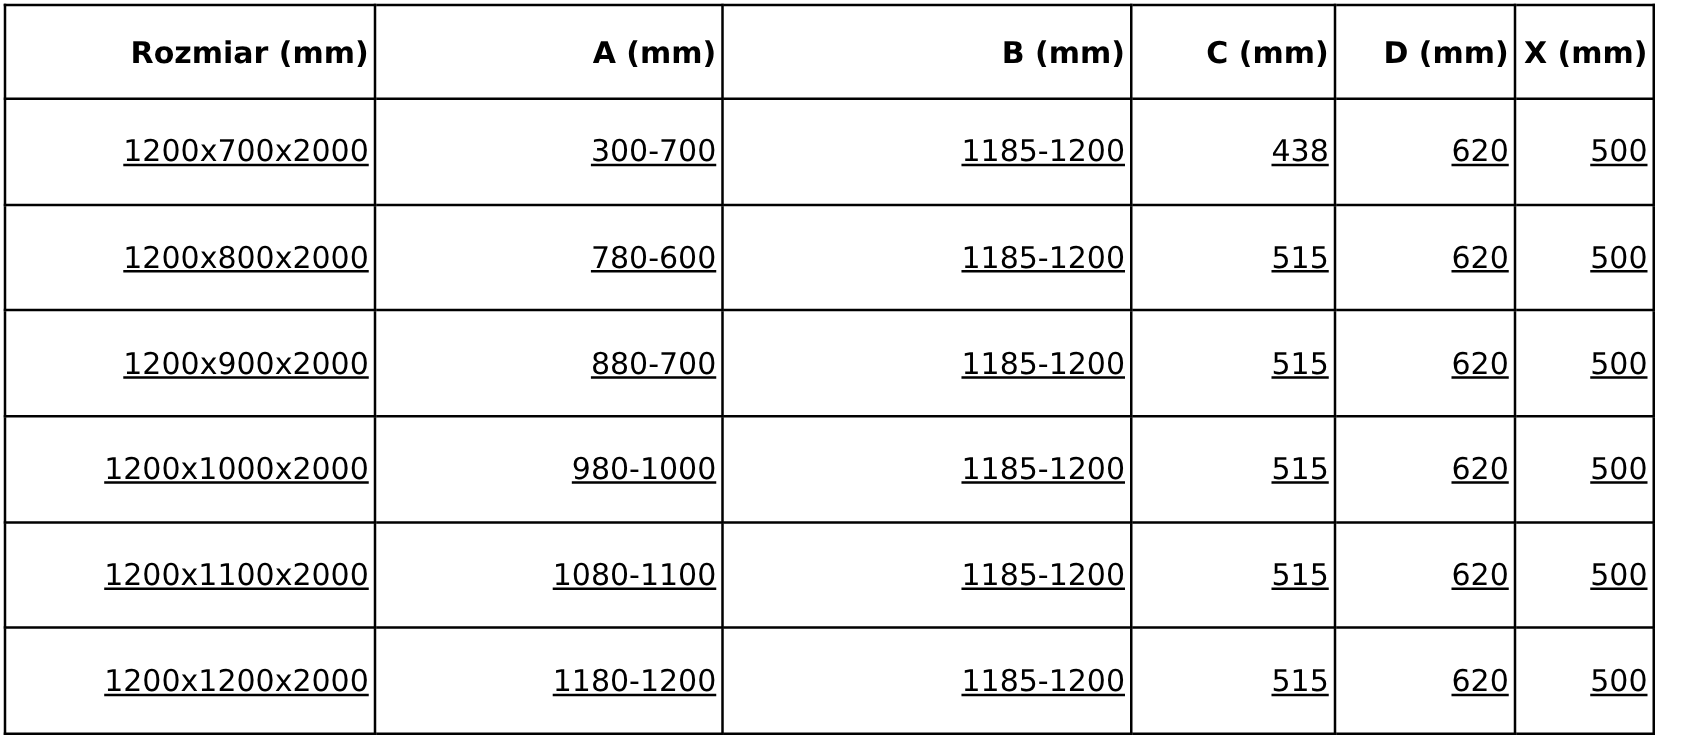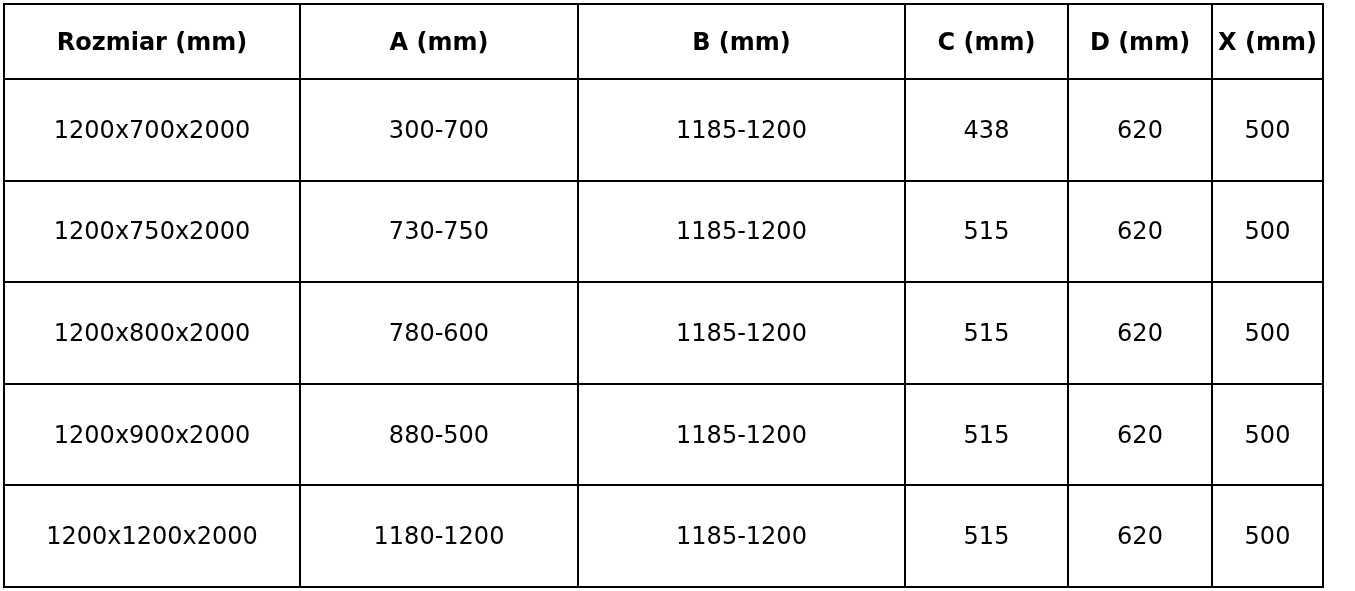--- a/index.html
+++ b/index.html
@@ -22,34 +22,35 @@
   }
   table.spec-table {
     border-collapse: collapse;
     width: 1319px;
     height: 585px;
     table-layout: fixed;
   }
   table.spec-table td,
   table.spec-table th {
     border: 2px solid #000000;
-    text-align: center;
+    text-align: right;
     vertical-align: middle;
     font-size: 24px;
     color: #000000;
     padding: 0 4px;
     white-space: nowrap;
   }
   table.spec-table thead th {
     font-weight: bold;
     height: 73px;
   }
   table.spec-table tbody td {
     font-weight: normal;
     height: 64px;
+    text-decoration: underline;
   }
   
   col.c0 { width: 296px; }
   col.c1 { width: 278px; }
   col.c2 { width: 327px; }
   col.c3 { width: 163px; }
   col.c4 { width: 144px; }
   col.c5 { width: 111px; }
 </style>
 </head>
@@ -78,38 +79,46 @@
     <tbody>
       <tr>
         <td>1200x700x2000</td>
         <td>300-700</td>
         <td>1185-1200</td>
         <td>438</td>
         <td>620</td>
         <td>500</td>
       </tr>
       <tr>
-        <td>1200x750x2000</td>
-        <td>730-750</td>
-        <td>1185-1200</td>
-        <td>515</td>
-        <td>620</td>
-        <td>500</td>
-      </tr>
-      <tr>
         <td>1200x800x2000</td>
         <td>780-600</td>
         <td>1185-1200</td>
         <td>515</td>
         <td>620</td>
         <td>500</td>
       </tr>
       <tr>
         <td>1200x900x2000</td>
-        <td>880-500</td>
+        <td>880-700</td>
+        <td>1185-1200</td>
+        <td>515</td>
+        <td>620</td>
+        <td>500</td>
+      </tr>
+      <tr>
+        <td>1200x1000x2000</td>
+        <td>980-1000</td>
+        <td>1185-1200</td>
+        <td>515</td>
+        <td>620</td>
+        <td>500</td>
+      </tr>
+      <tr>
+        <td>1200x1100x2000</td>
+        <td>1080-1100</td>
         <td>1185-1200</td>
         <td>515</td>
         <td>620</td>
         <td>500</td>
       </tr>
       <tr>
         <td>1200x1200x2000</td>
         <td>1180-1200</td>
         <td>1185-1200</td>
         <td>515</td>

